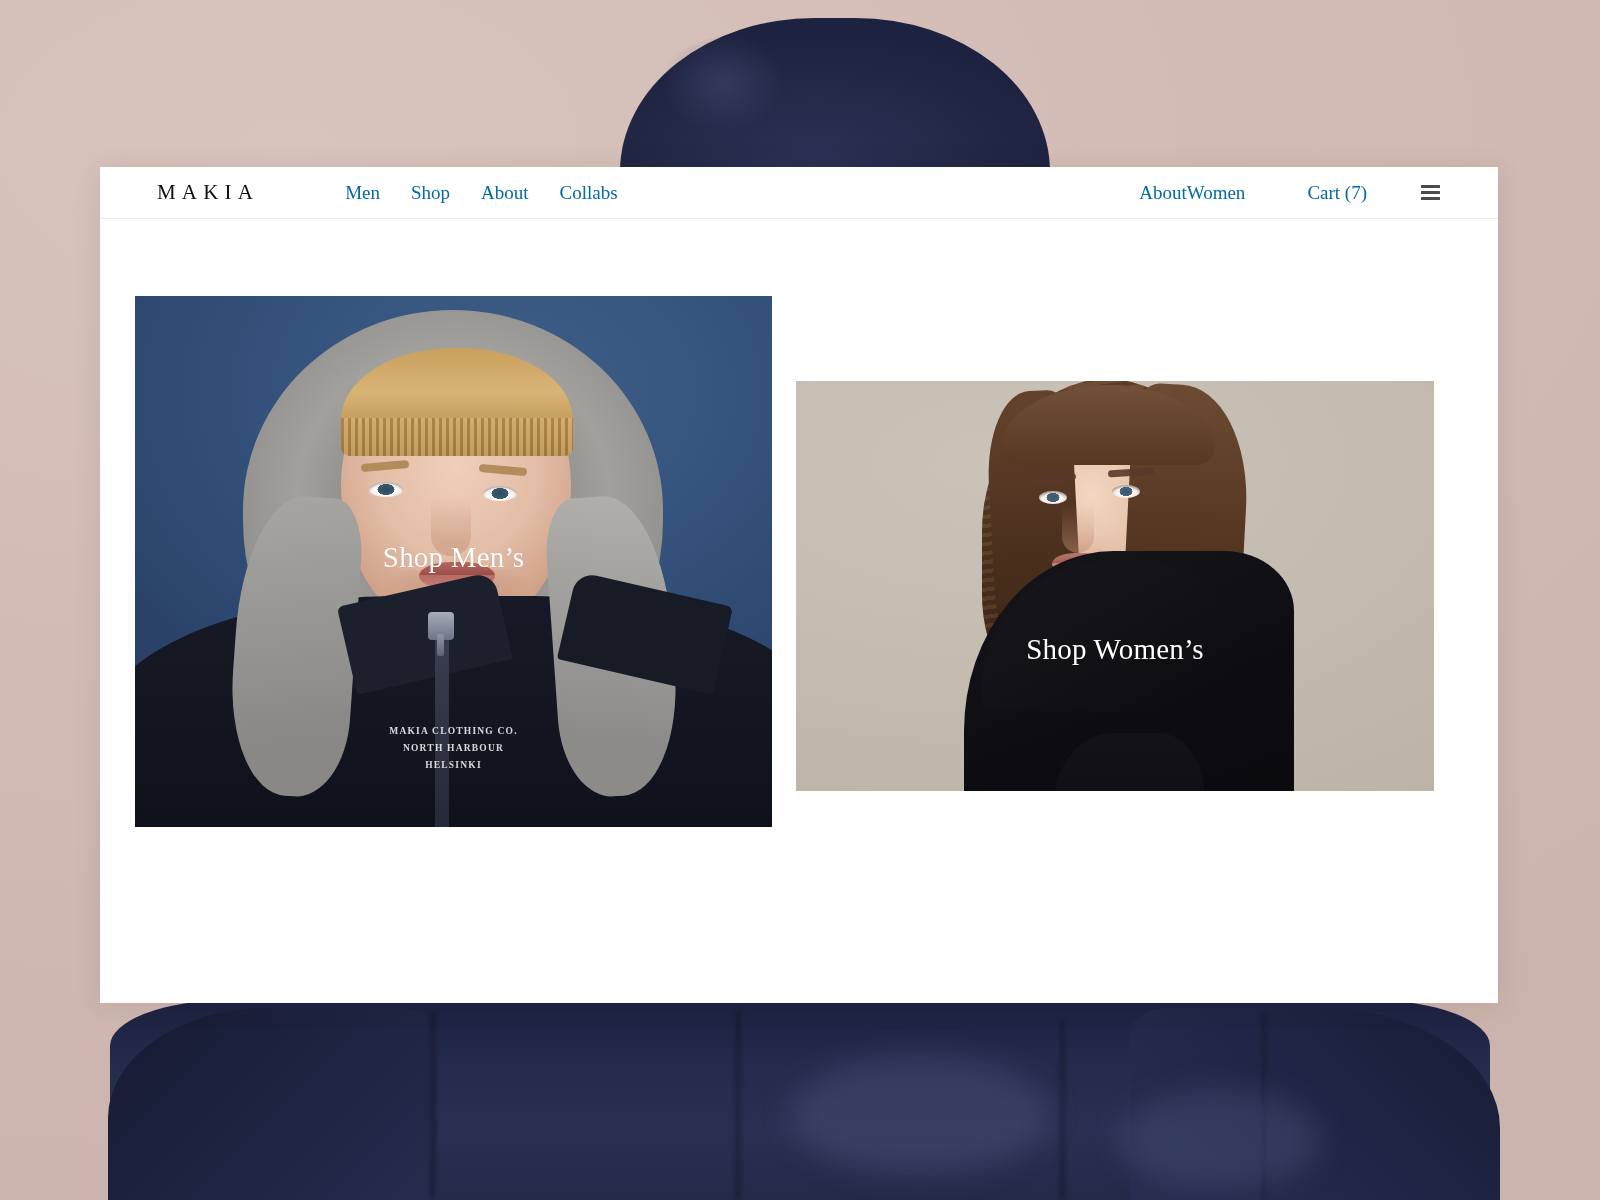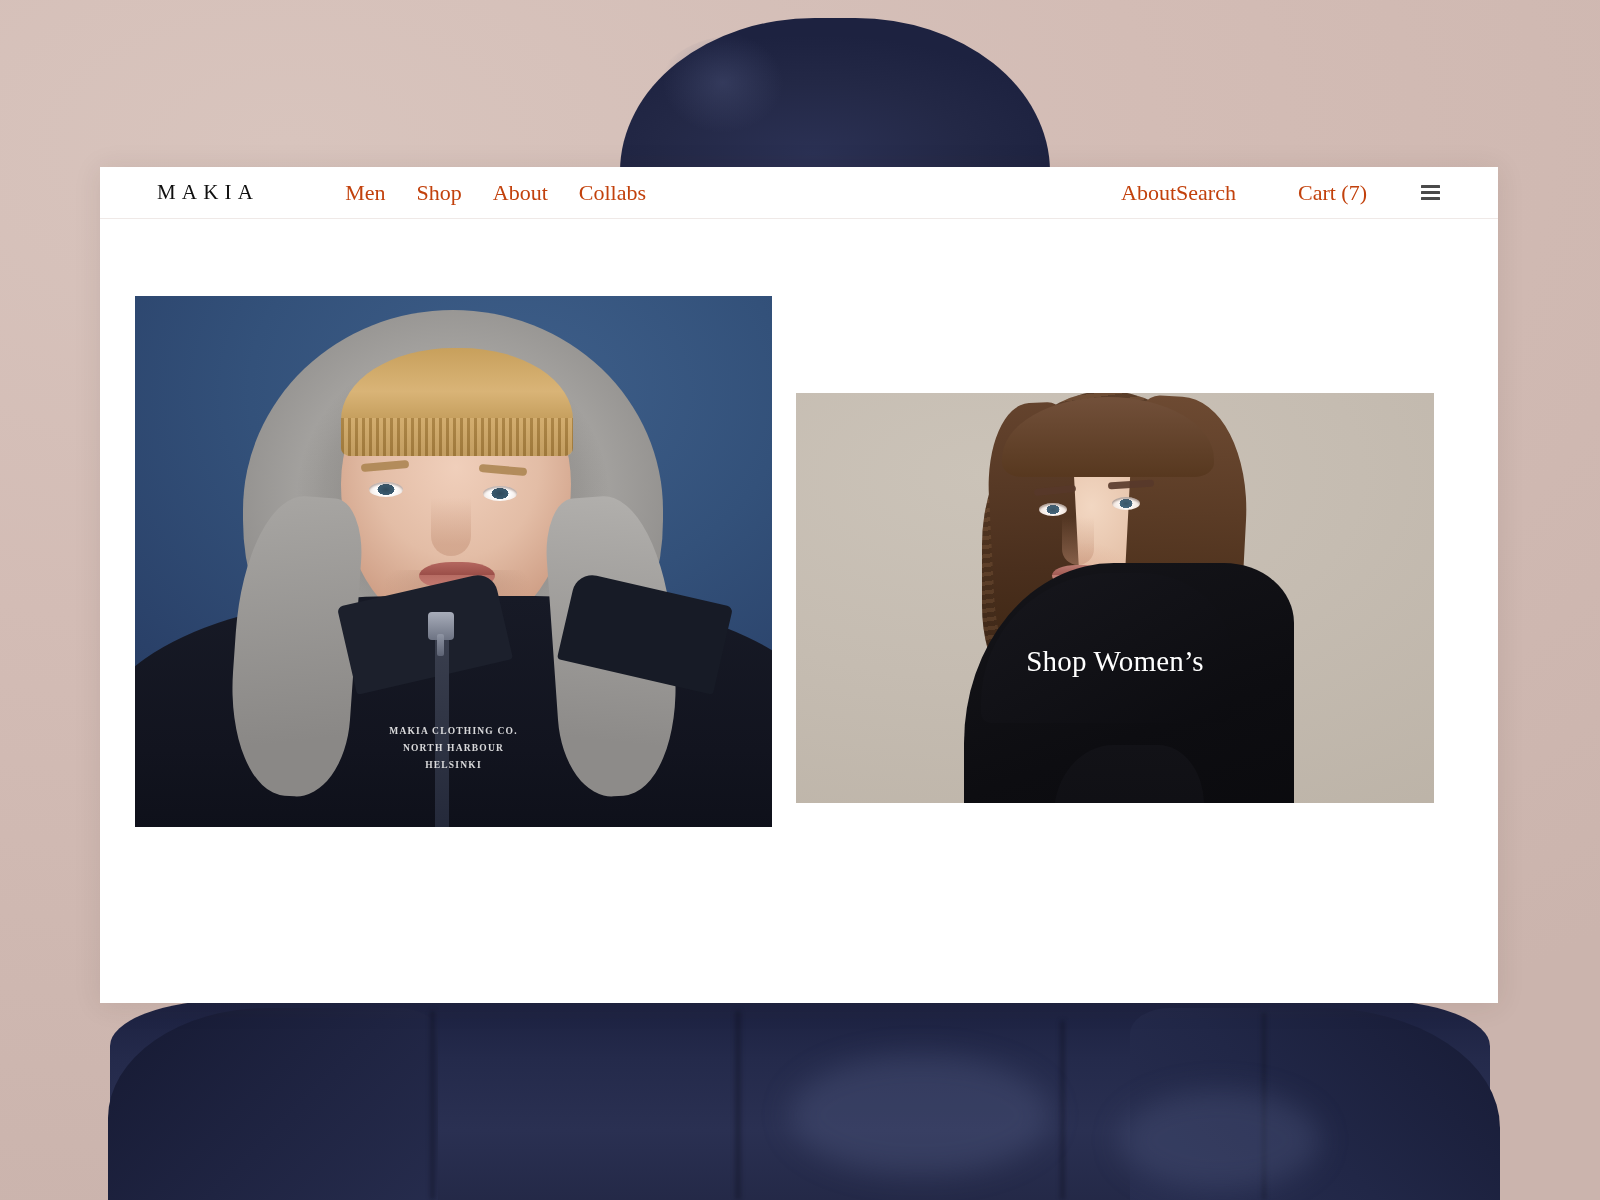--- a/index.html
+++ b/index.html
@@ -95,22 +95,22 @@
     line-height:1;
     white-space:nowrap;
   }
   .nav-primary {
     display:flex; align-items:center;
     margin-left:86px;
     gap:0;
   }
   .nav-primary .nav-link { margin-right:31px; }
   .nav-link {
-    font-size:22px;
-    color:#c2410c;
+    font-size:19px;
+    color:#0369a1;
     line-height:1;
     white-space:nowrap;
     cursor:pointer;
     text-decoration:none;
   }
   .nav-right {
     margin-left:auto;
     display:flex; align-items:center;
     padding-right:58px;
   }
@@ -281,21 +281,21 @@
     line-height:15px;
     z-index:30;
     white-space:pre-line;
     transform:scaleY(1.12);
     opacity:.92;
     pointer-events:none;
   }
 
   
   #tile-women {
-    left:696px; top:174px;
+    left:696px; top:162px;
     width:638px; height:410px;
     background:
       radial-gradient(130% 110% at 30% 20%, #cbc3b8 0%, #c5bcb1 45%, #bbb2a6 100%);
     padding-left: 37px;
   }
   #tile-women .tile-label { top:252px; }
 
   .w-body{
     position:absolute; left:168px; top:170px; width:330px; height:400px;
     background:linear-gradient(160deg,#15151a 0%, #0d0d11 45%, #08080b 100%);
@@ -420,21 +420,21 @@
 
     <div class="nav-primary">
       <a class="nav-link">Men</a>
       <a class="nav-link">Shop</a>
       <a class="nav-link">About</a>
       <a class="nav-link">Collabs</a>
     </div>
 
     <div class="nav-right">
       <a class="nav-link">About</a>
-      <a class="nav-link">Search</a>
+      <a class="nav-link">Women</a>
       <a class="nav-link">Cart (7)</a>
       <div id="hamburger">
         <span></span>
         <span></span>
         <span></span>
       </div>
     </div>
   </nav>
 
   <div id="canvas">
@@ -457,20 +457,21 @@
       <div class="m-shoulders"></div>
       <div class="m-collar-l"></div>
       <div class="m-collar-r"></div>
       <div class="m-placket"></div>
       <div class="m-zip"></div>
 
       <div class="m-jacket-text">MAKIA CLOTHING CO.
 NORTH HARBOUR
 HELSINKI</div>
 
+      <div class="tile-label">Shop Men’s</div>
     </div>
 
     <div class="tile" id="tile-women">
       <div class="w-hair-back"></div>
       <div class="w-face"></div>
       <div class="w-cheek"></div>
       <div class="w-hair-top"></div>
       <div class="w-brow-l"></div>
       <div class="w-brow-r"></div>
       <div class="w-eye-l"></div>

